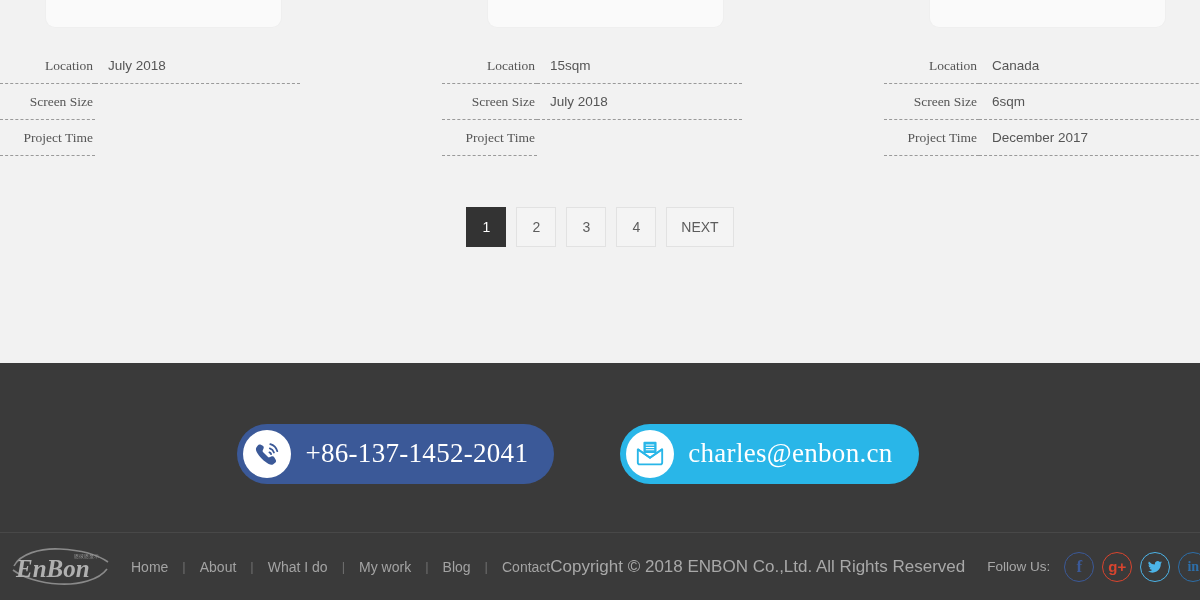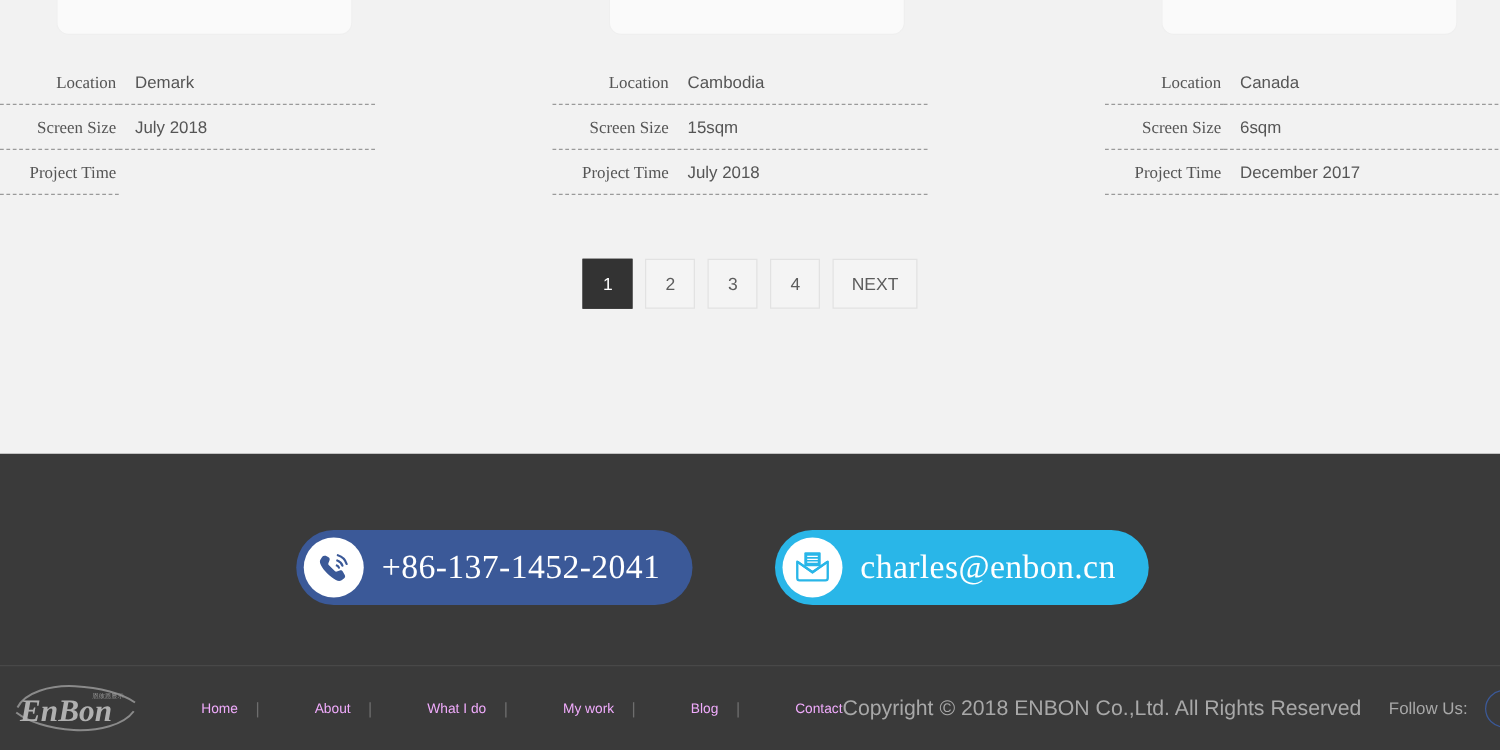--- a/index.html
+++ b/index.html
@@ -113,23 +113,22 @@
     border-top: 1px solid #484848;
     display: flex; align-items: center;
   }
   .footer-left { display: flex; align-items: center; padding-left: 8px; }
 
   .logo { position: relative; width: 105px; height: 46px; flex: 0 0 105px; }
   .logo svg { display: block; }
 
   .footer-nav { display: flex; align-items: center; margin-left: 18px; }
   .footer-nav a {
-    color: #f0abfc; font-size: 11px; text-decoration: none;
+    color: #a3a3a3; font-size: 14px; text-decoration: none;
     white-space: nowrap;
-    margin-left: 30px;
   }
   .nav-sep { color: #6e6e6e; padding: 0 14px; font-size: 13px; }
 
   .footer-right {
     margin-left: auto; display: flex; align-items: center;
     padding-right: 10px;
   }
   .copyright { color: #a8a8a8; font-size: 17px; white-space: nowrap; }
   .follow { color: #a8a8a8; font-size: 13.5px; margin-left: 22px; white-space: nowrap; }
   .socials { display: flex; align-items: center; gap: 8px; margin-left: 14px; }
@@ -161,33 +160,31 @@
 
   <div class="specs">
 
     <div class="spec-block b1">
       <div class="spec-col-labels">
         <div class="spec-row">Location</div>
         <div class="spec-row">Screen Size</div>
         <div class="spec-row">Project Time</div>
       </div>
       <div class="spec-col-values">
-        <div class="spec-row">Demark</div>
         <div class="spec-row">July 2018</div>
       </div>
     </div>
 
     <div class="spec-block b2">
       <div class="spec-col-labels">
         <div class="spec-row">Location</div>
         <div class="spec-row">Screen Size</div>
         <div class="spec-row">Project Time</div>
       </div>
       <div class="spec-col-values">
-        <div class="spec-row">Cambodia</div>
         <div class="spec-row">15sqm</div>
         <div class="spec-row">July 2018</div>
       </div>
     </div>
 
     <div class="spec-block b3">
       <div class="spec-col-labels">
         <div class="spec-row">Location</div>
         <div class="spec-row">Screen Size</div>
         <div class="spec-row">Project Time</div>

